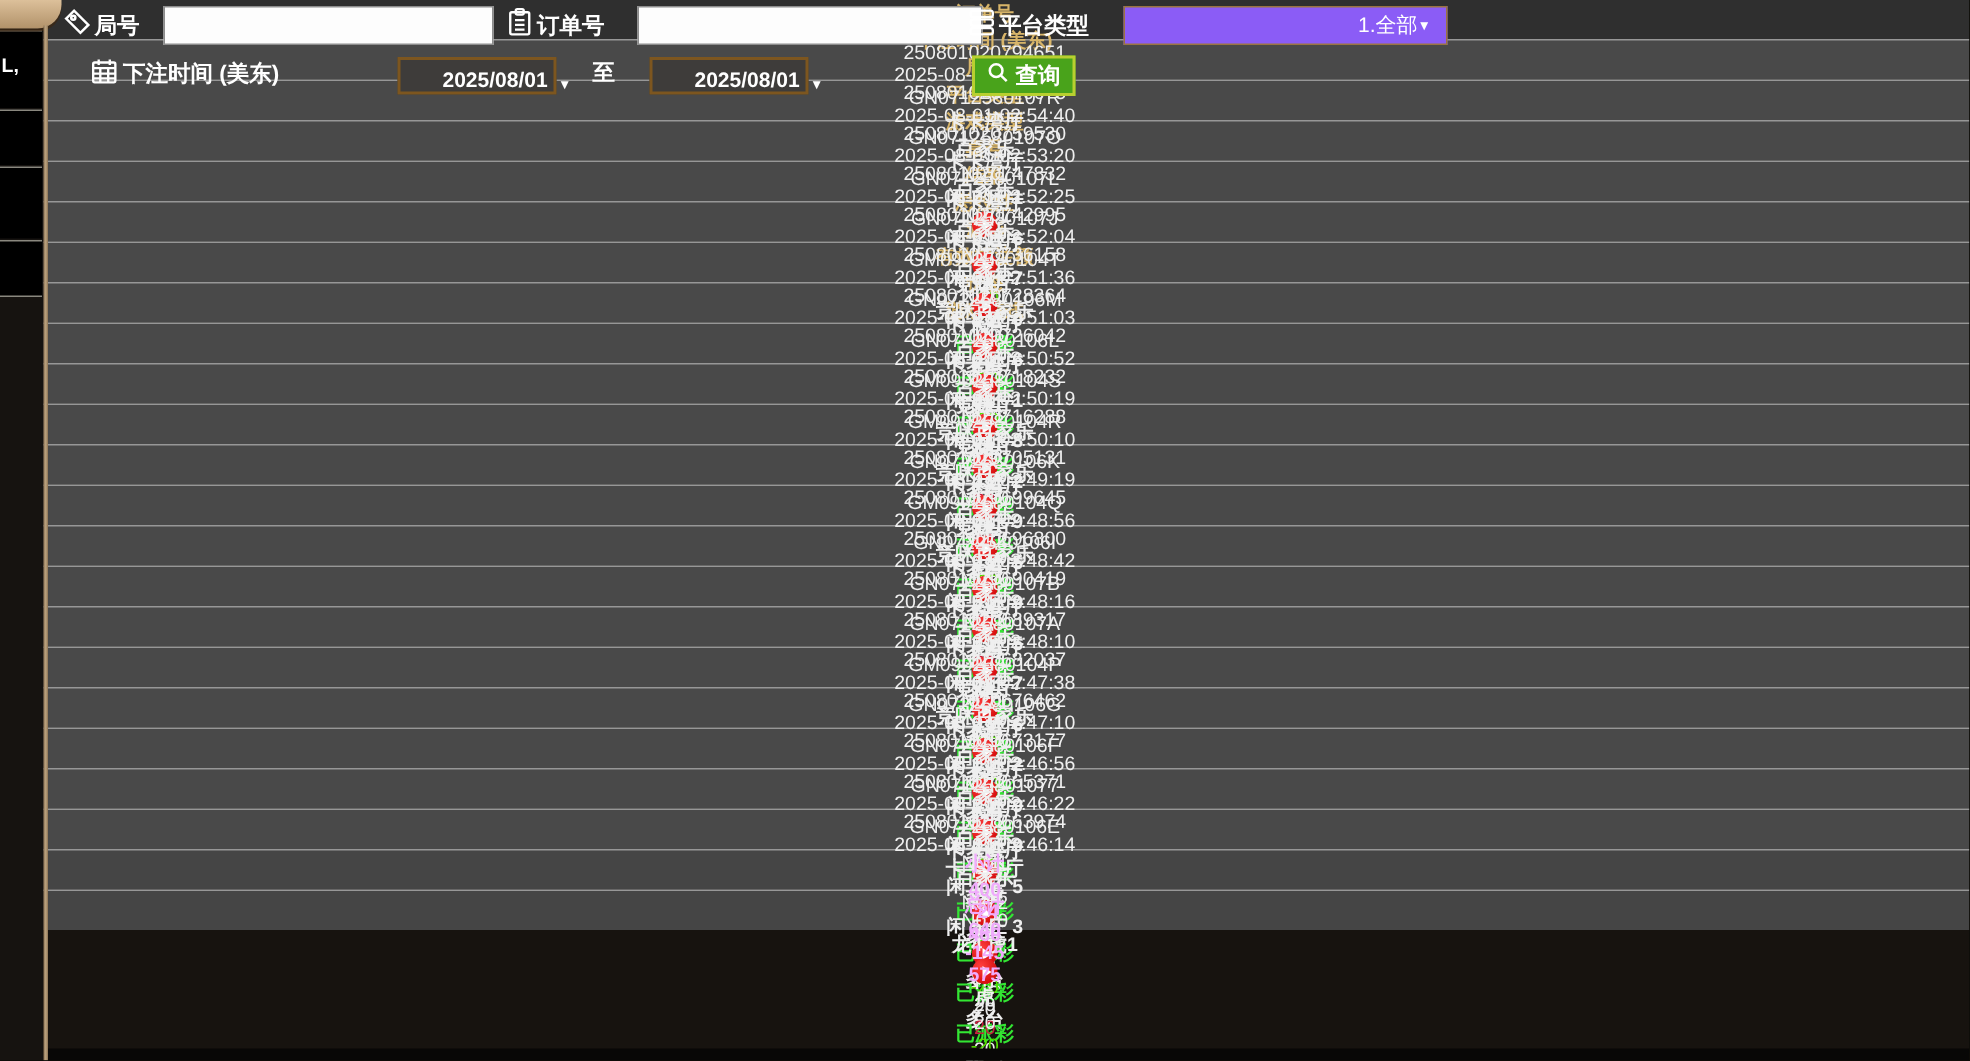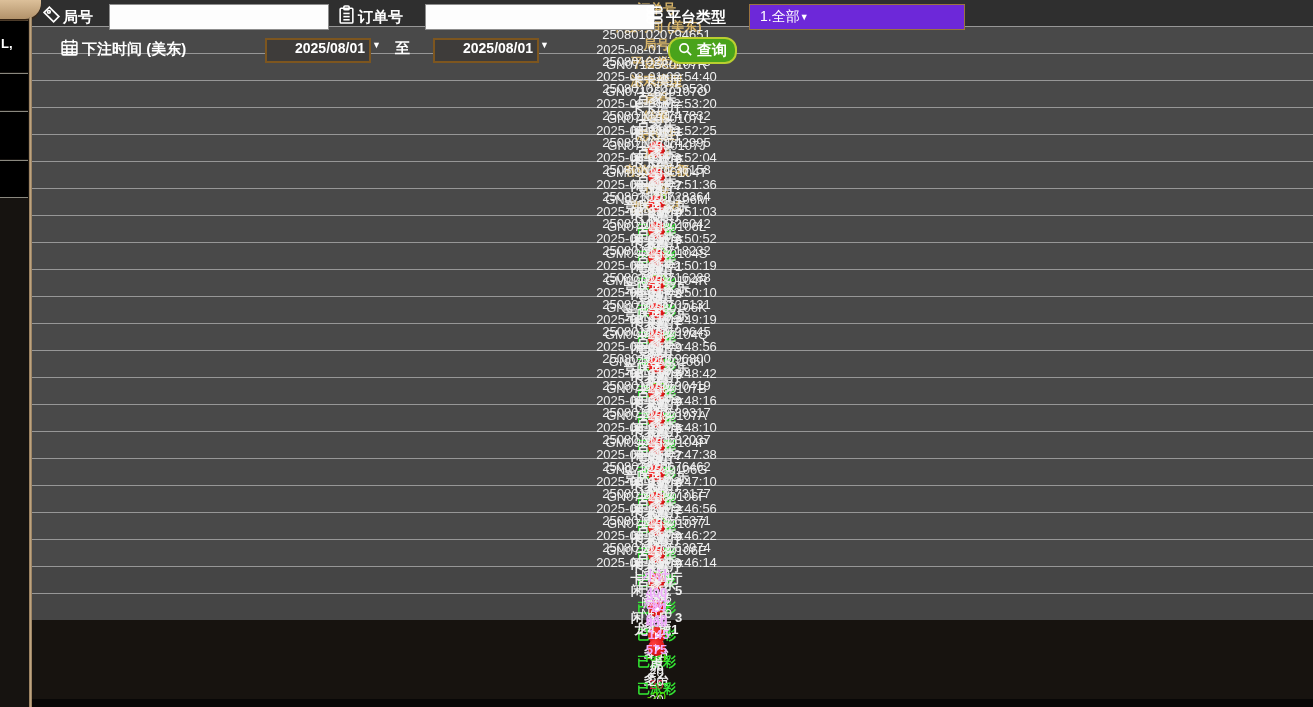--- a/index.html
+++ b/index.html
@@ -21,26 +21,26 @@
   .panel-edge { position:absolute; left:29px; top:17px; width:3px; height:690px;
                 background:linear-gradient(90deg,#8c7354,#bda480,#8c7354); }
 
   
   .filters { position:absolute; left:32px; top:0; right:0; height:72px; }
   .flabel { position:absolute; color:#fff; font-weight:bold; font-size:15px; white-space:nowrap; }
   .ficon  { position:absolute; width:19px; height:19px; }
   .ficon svg { width:100%; height:100%; }
   .finput { position:absolute; height:26px; background:#fdfdfd; border:1px solid #8d8d8d;
             font-size:13px; padding:0 5px; color:#222; }
-  .dropdown { position:absolute; height:26px; background:#6d28d9; border:1px solid #9a7440;
+  .dropdown { position:absolute; height:26px; background:#8b5cf6; border:1px solid #9a7440;
               color:#fff; font-size:14px; display:flex; align-items:center;
-              justify-content:flex-start; padding:0 10px; cursor:pointer; }
+              justify-content:flex-end; padding:0 10px; cursor:pointer; }
   .caret { font-size:9px; color:#fff; }
   .datebtn { position:absolute; height:25px; background:#3e3c3a; border:2px solid #7d561f;
-             color:#fff; font-weight:bold; font-size:14px; display:flex; align-items:flex-start;
+             color:#fff; font-weight:bold; font-size:14px; display:flex; align-items:flex-end;
              justify-content:center; gap:7px; cursor:pointer;padding-left:40px; }
   .search-btn { position:absolute; height:27px; background:#49a31b; border:2px solid #b9cf30;
                 color:#fff; font-weight:bold; font-size:15px; display:flex; align-items:center;
                 gap:4px; padding:0 8px; cursor:pointer; }
   .search-btn svg { width:15px; height:15px; }
 
   
   --x: 0;
   .orders-table { position:absolute; left:44px; top:75px; width:1263px;
                   border:2px solid #b6b9b7; background:#494949;
@@ -132,21 +132,21 @@
     <div class="datebtn" style="left:233px; top:38px; width:106px;">
       <span>2025/08/01</span>
       <span class="caret">▼</span>
     </div>
     <span class="flabel" style="left:363px; top:39px;">至</span>
     <div class="datebtn" style="left:401px; top:38px; width:106px;">
       <span>2025/08/01</span>
       <span class="caret">▼</span>
     </div>
 
-    <div class="search-btn" style="left:636px; top:37px;border-radius:12px;">
+    <div class="search-btn" style="left:616px; top:37px;">
       <span>
         <svg viewBox="0 0 16 16" fill="none" stroke="#fff" stroke-width="1.8">
           <circle cx="6.5" cy="6.5" r="4.5"></circle>
             <line x1="10" y1="10" x2="14" y2="14"></line>
         </svg>
       </span>
       <span>查询</span>
     </div>
   </div>
 

